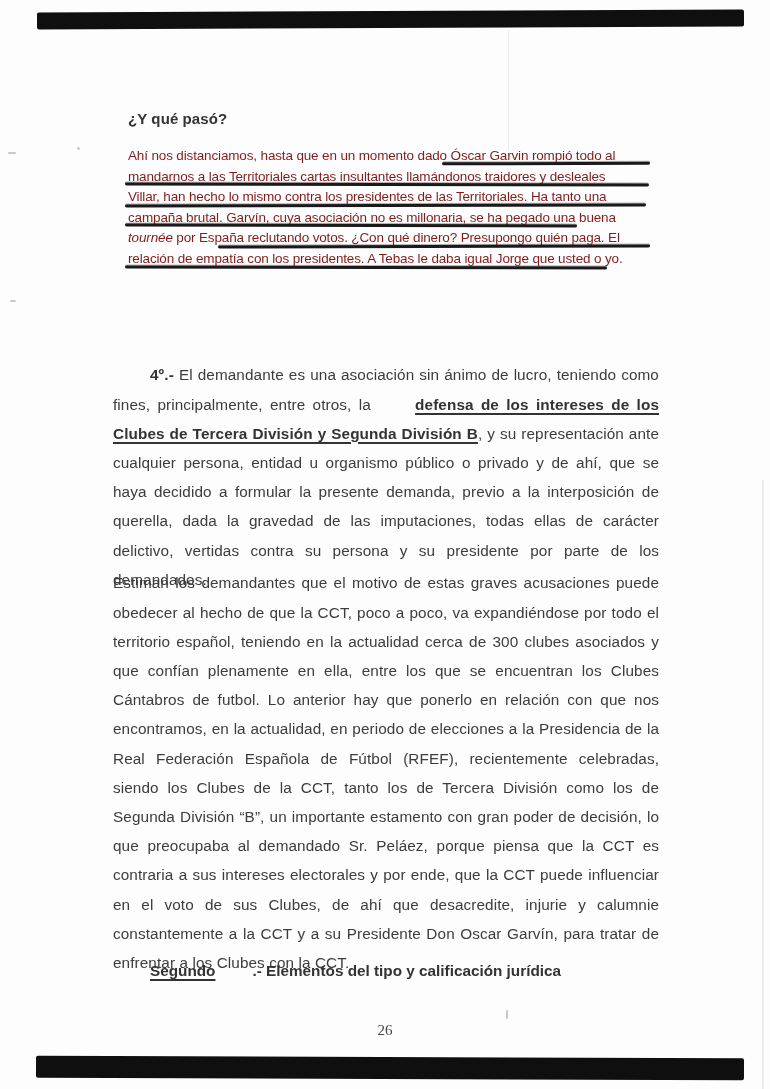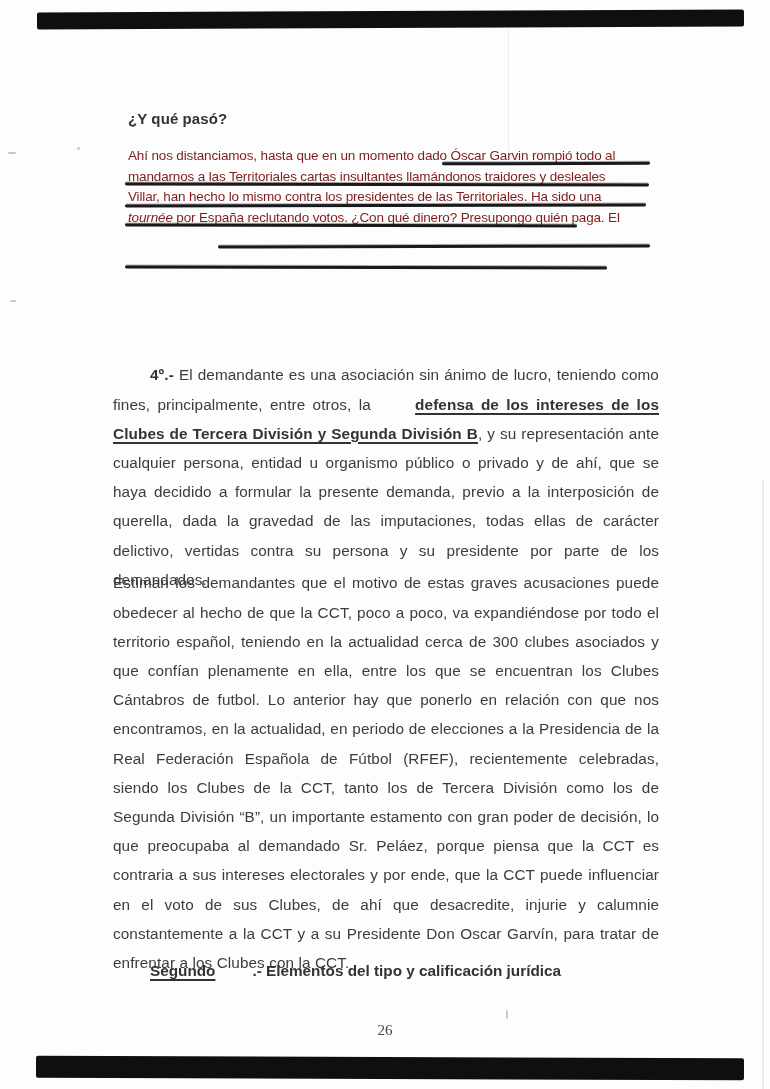--- a/index.html
+++ b/index.html
@@ -60,22 +60,24 @@
       <div class="speck" style="left: 506px; top: 1010px; width: 2px; height: 9px;"></div>
       <div class="crease" style="left: 762px; top: 480px; width: 2px; height: 609px;"></div>
       <div class="crease" style="left: 508px; top: 30px; width: 1px; height: 120px;"></div>
     </div>
 
   <div class="q-heading">¿Y qué pasó?</div>
 
   <div class="quote" id="quote-block">
       <div class="qline"><span>Ahí nos distanciamos, hasta que en un momento dado </span><span>Óscar Garvin rompió todo al</span></div>
       <div class="qline"><span>mandarnos a las Territoriales cartas insultantes llamándonos traidores y desleales</span></div>
-      <div class="qline"><span>Villar, han hecho lo mismo contra los presidentes de las Territoriales.</span><span> Ha sido una</span></div>
+      <div class="qline"><span>Villar, han hecho lo mismo contra los presidentes de las Territoriales.</span><span> Ha tanto una</span></div>
+      <div class="qline"><span>campaña brutal. </span><span>Garvín, cuya asociación no es millonaria, se ha pegado una buena</span></div>
       <div class="qline"><span class="i">tournée</span><span> por España reclutando votos. ¿Con qué dinero? Presupongo quién paga.</span><span> El</span></div>
+      <div class="qline"><span>relación de empatía con los presidentes. A Tebas le daba igual Jorge que usted o yo.</span></div>
       <div class="mkline" style="left: 314px; top: 16px; width: 208px; transform: rotate(-0.2deg);"></div>
       <div class="mkline" style="left: -3px; top: 37px; width: 524px; transform: rotate(0.1deg);"></div>
       <div class="mkline" style="left: -3px; top: 58px; width: 521px; transform: rotate(-0.1deg);"></div>
       <div class="mkline" style="left: -3px; top: 78px; width: 452px; transform: rotate(0.1deg);"></div>
       <div class="mkline" style="left: 90px; top: 99px; width: 432px; transform: rotate(-0.15deg);"></div>
       <div class="mkline" style="left: -3px; top: 120px; width: 482px; transform: rotate(0.1deg);"></div>
     </div>
 
   <p class="para para-4"><span class="b">4º.-  </span><span>El demandante es una asociación sin ánimo de lucro, teniendo como fines, principalmente, entre otros, la </span><span class="b u">defensa de los intereses de los Clubes de Tercera División y Segunda División B</span><span>, y su representación ante cualquier persona, entidad u organismo público o privado y de ahí, que se haya decidido a formular la presente demanda, previo a la interposición de querella, dada la gravedad de las imputaciones, todas ellas de carácter delictivo, vertidas contra su persona y su presidente por parte de los demandados.</span></p>
 

